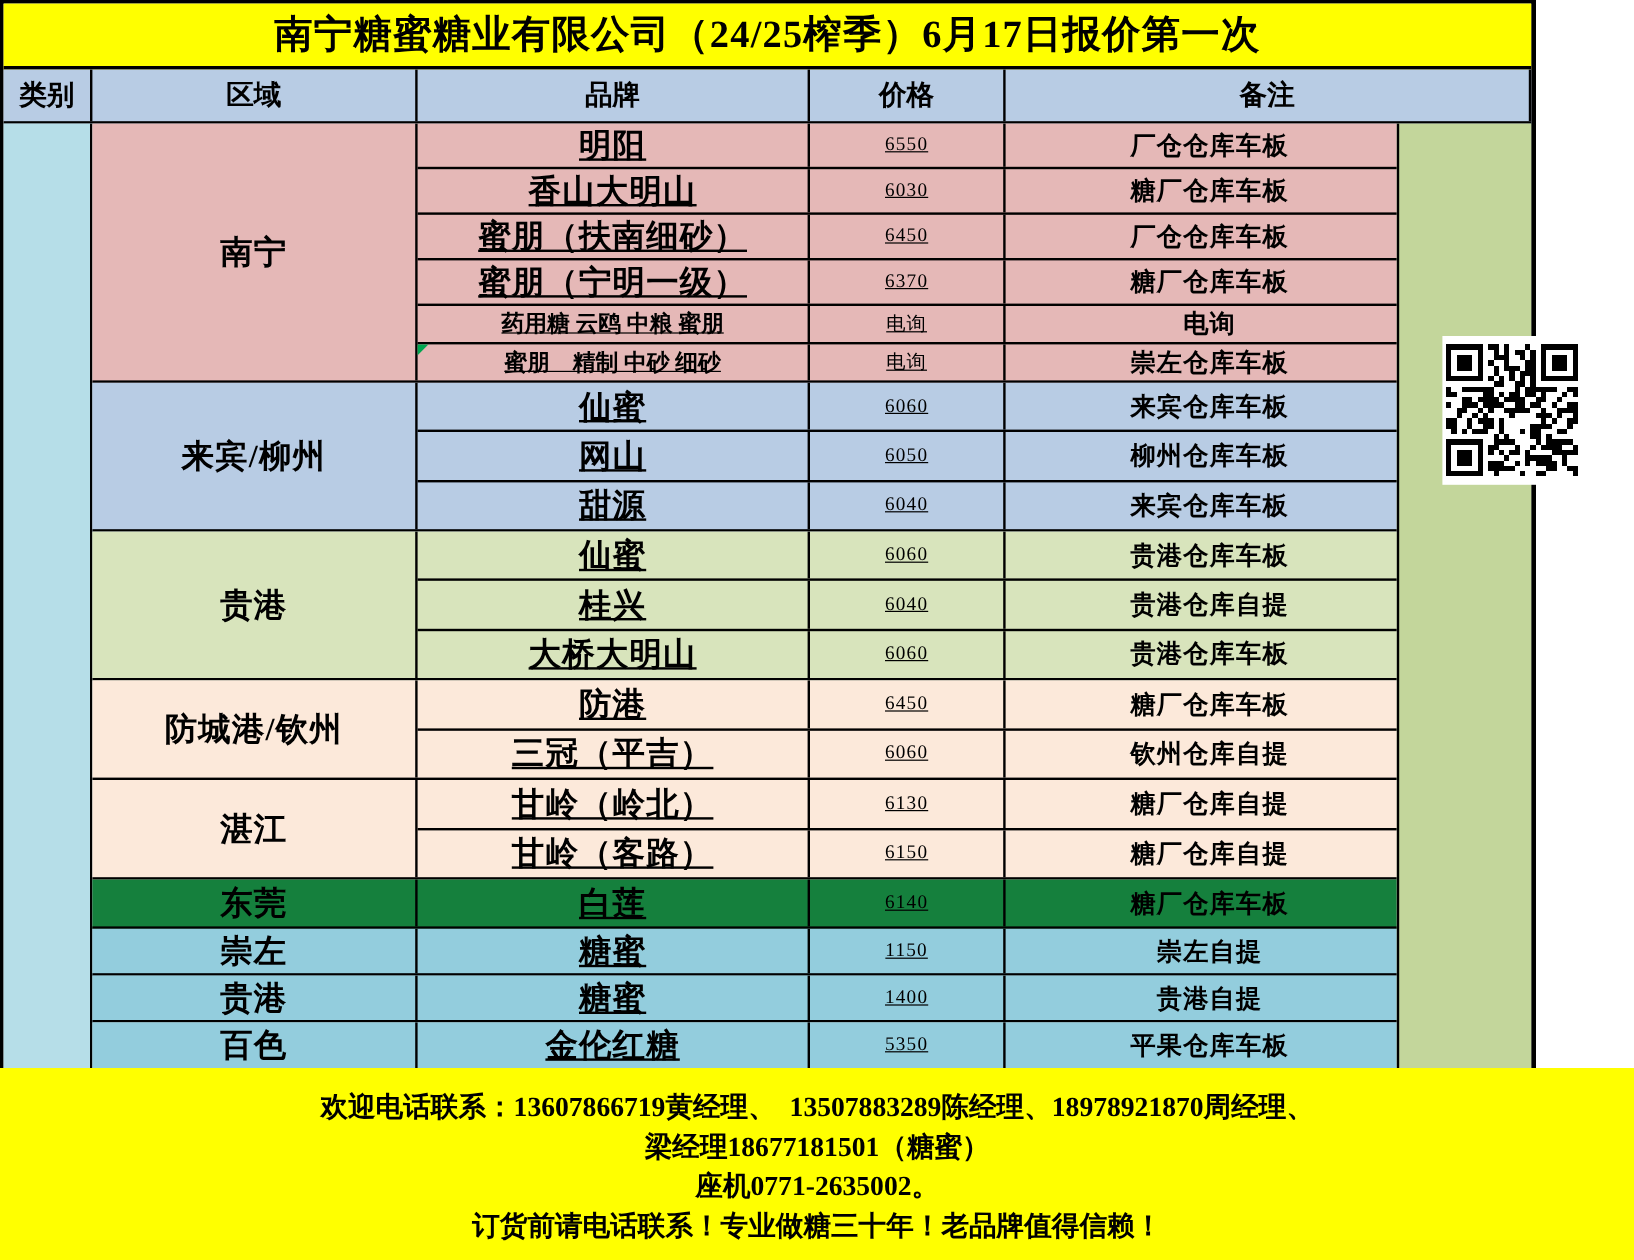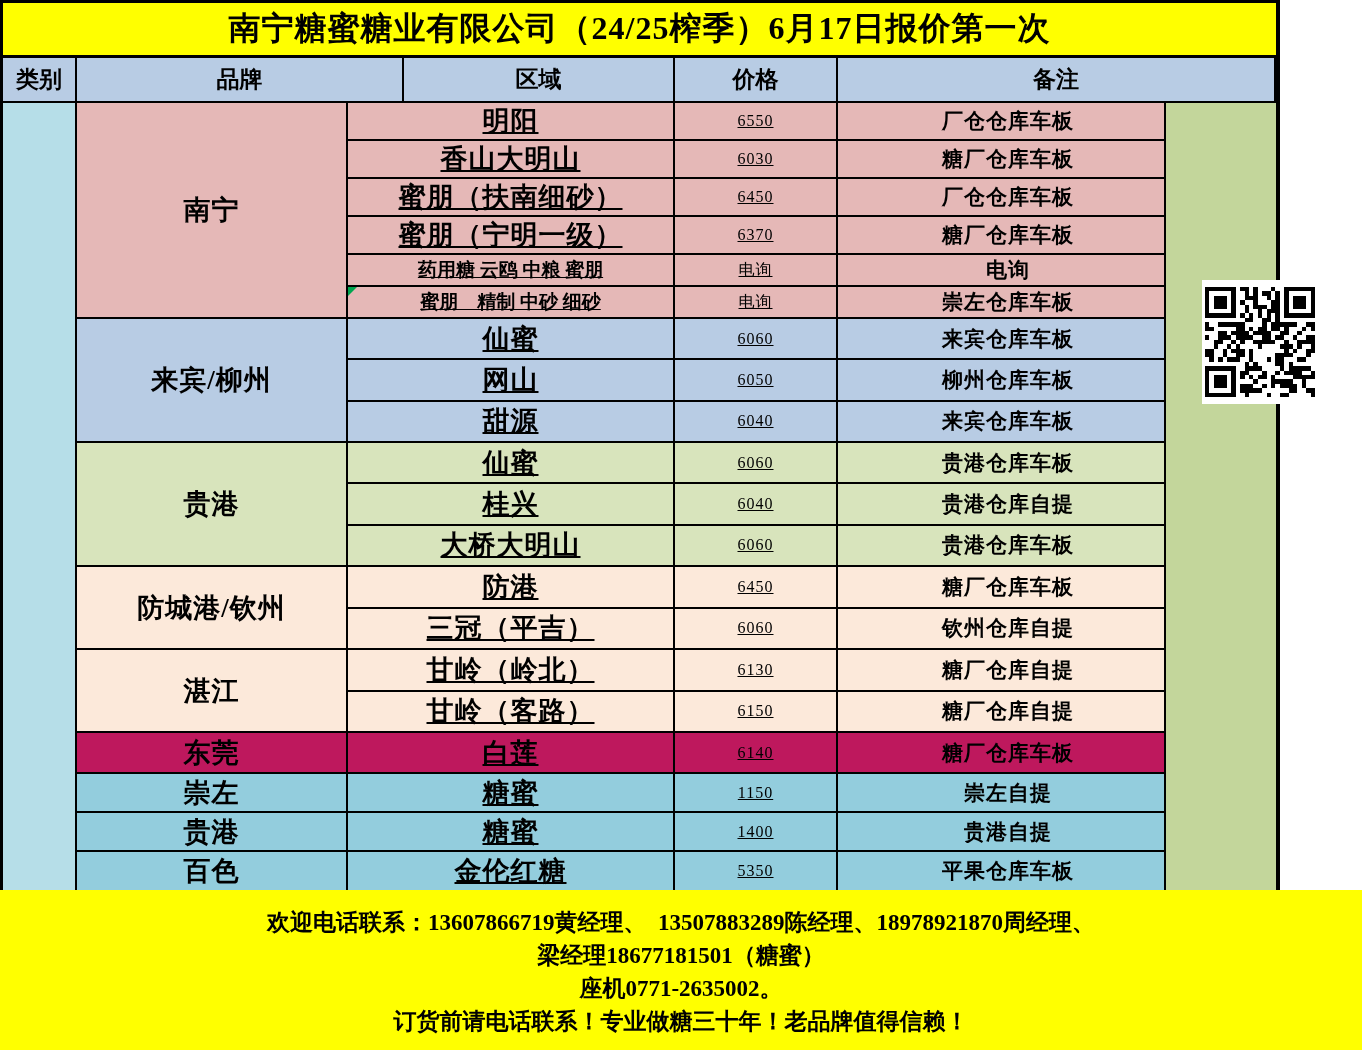--- a/index.html
+++ b/index.html
@@ -73,22 +73,22 @@
 </head>
 <body>
 
 <div class="page">
   <div class="sheet">
 
     <div class="title-bar" style="background: rgb(255, 255, 0);">南宁糖蜜糖业有限公司（24/25榨季）6月17日报价第一次</div>
 
     <div class="header-row" style="background: rgb(184, 204, 228);">
       <div class="hcell hc0">类别</div>
+      <div class="hcell hc1">区域</div>
       <div class="hcell hc2">品牌</div>
-      <div class="hcell hc1">区域</div>
       <div class="hcell hc3">价格</div>
       <div class="hcell hc4">备注</div>
     </div>
 
     <div class="body">
       <div class="left-col" style="background: rgb(182, 222, 232);"></div>
       <div class="main-col" id="groups">
           <div class="group" style="height: 216px; background: rgb(229, 184, 183);">
             <div class="region-cell">南宁</div>
             <div class="rows">
@@ -187,21 +187,21 @@
                 <div class="cell price">6130</div>
                 <div class="cell note">糖厂仓库自提</div>
               </div>
               <div class="row">
                 <div class="cell brand">甘岭（客路）</div>
                 <div class="cell price">6150</div>
                 <div class="cell note">糖厂仓库自提</div>
               </div>
             </div>
           </div>
-          <div class="group" style="height: 41px; background: #be185d;">
+          <div class="group" style="height: 41px; background: #15803d;">
             <div class="region-cell">东莞</div>
             <div class="rows">
               <div class="row">
                 <div class="cell brand">白莲</div>
                 <div class="cell price">6140</div>
                 <div class="cell note">糖厂仓库车板</div>
               </div>
             </div>
           </div>
           <div class="group" style="height: 39px; background: rgb(147, 205, 221);">

